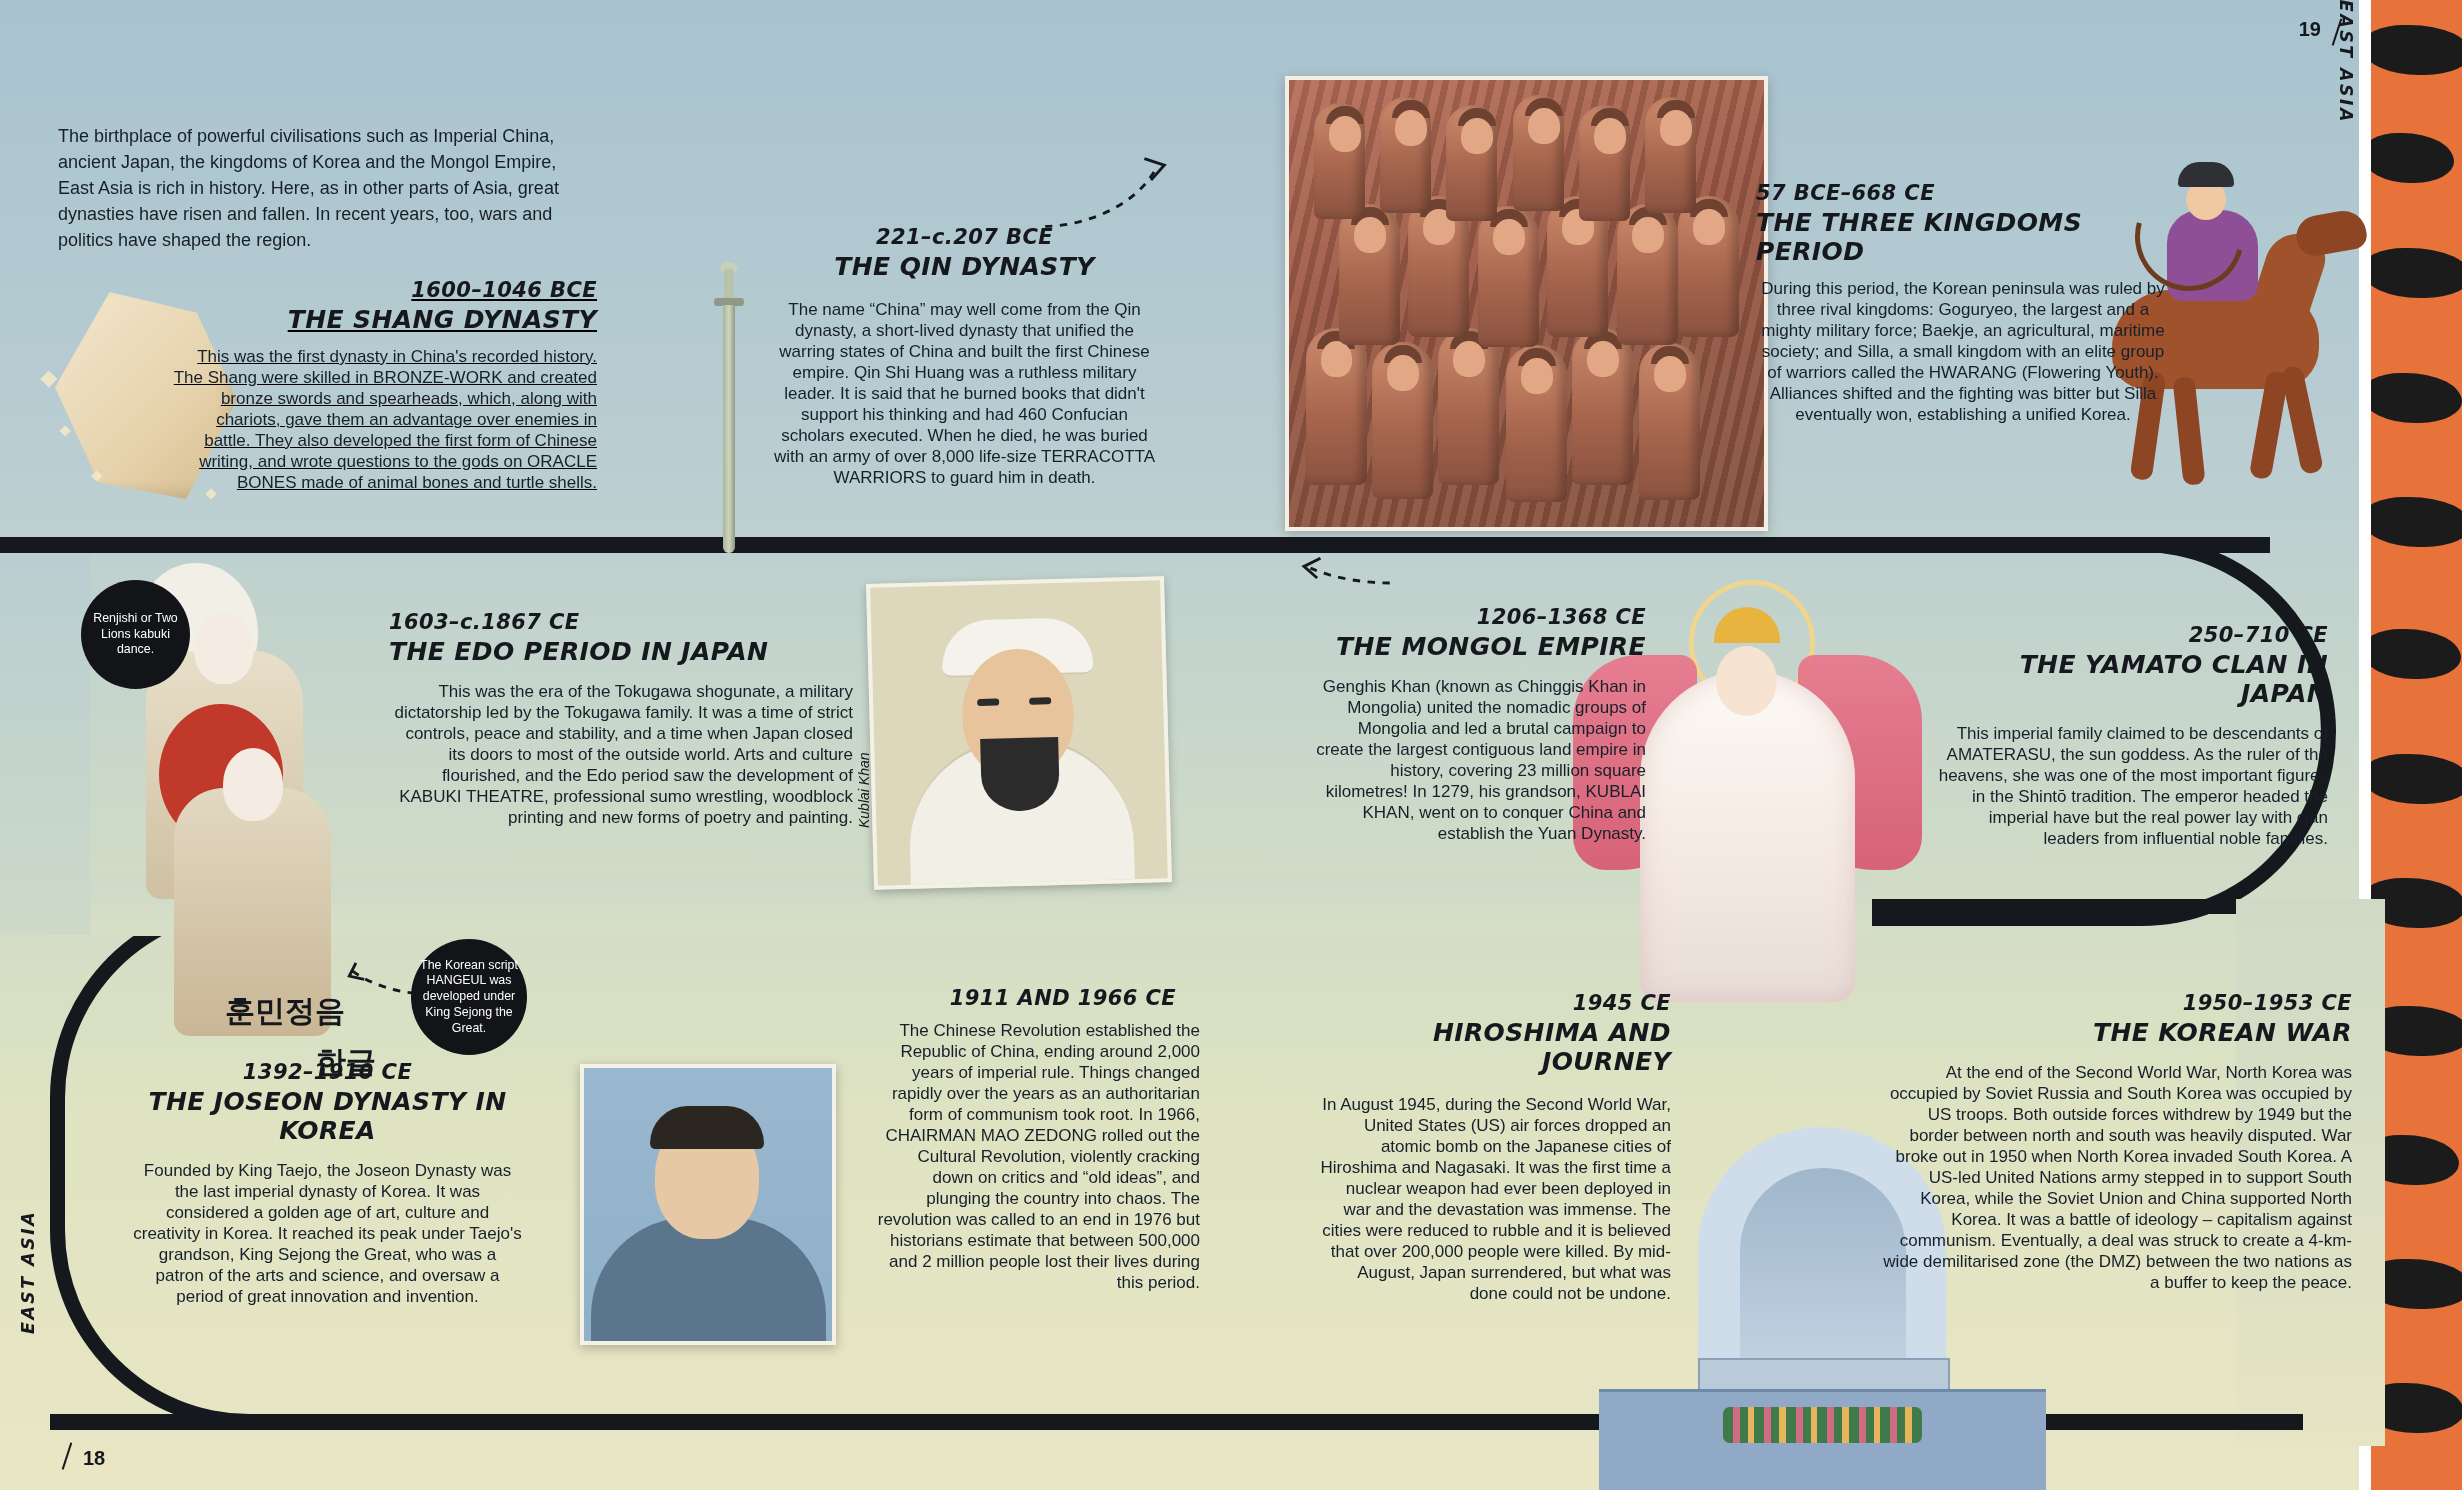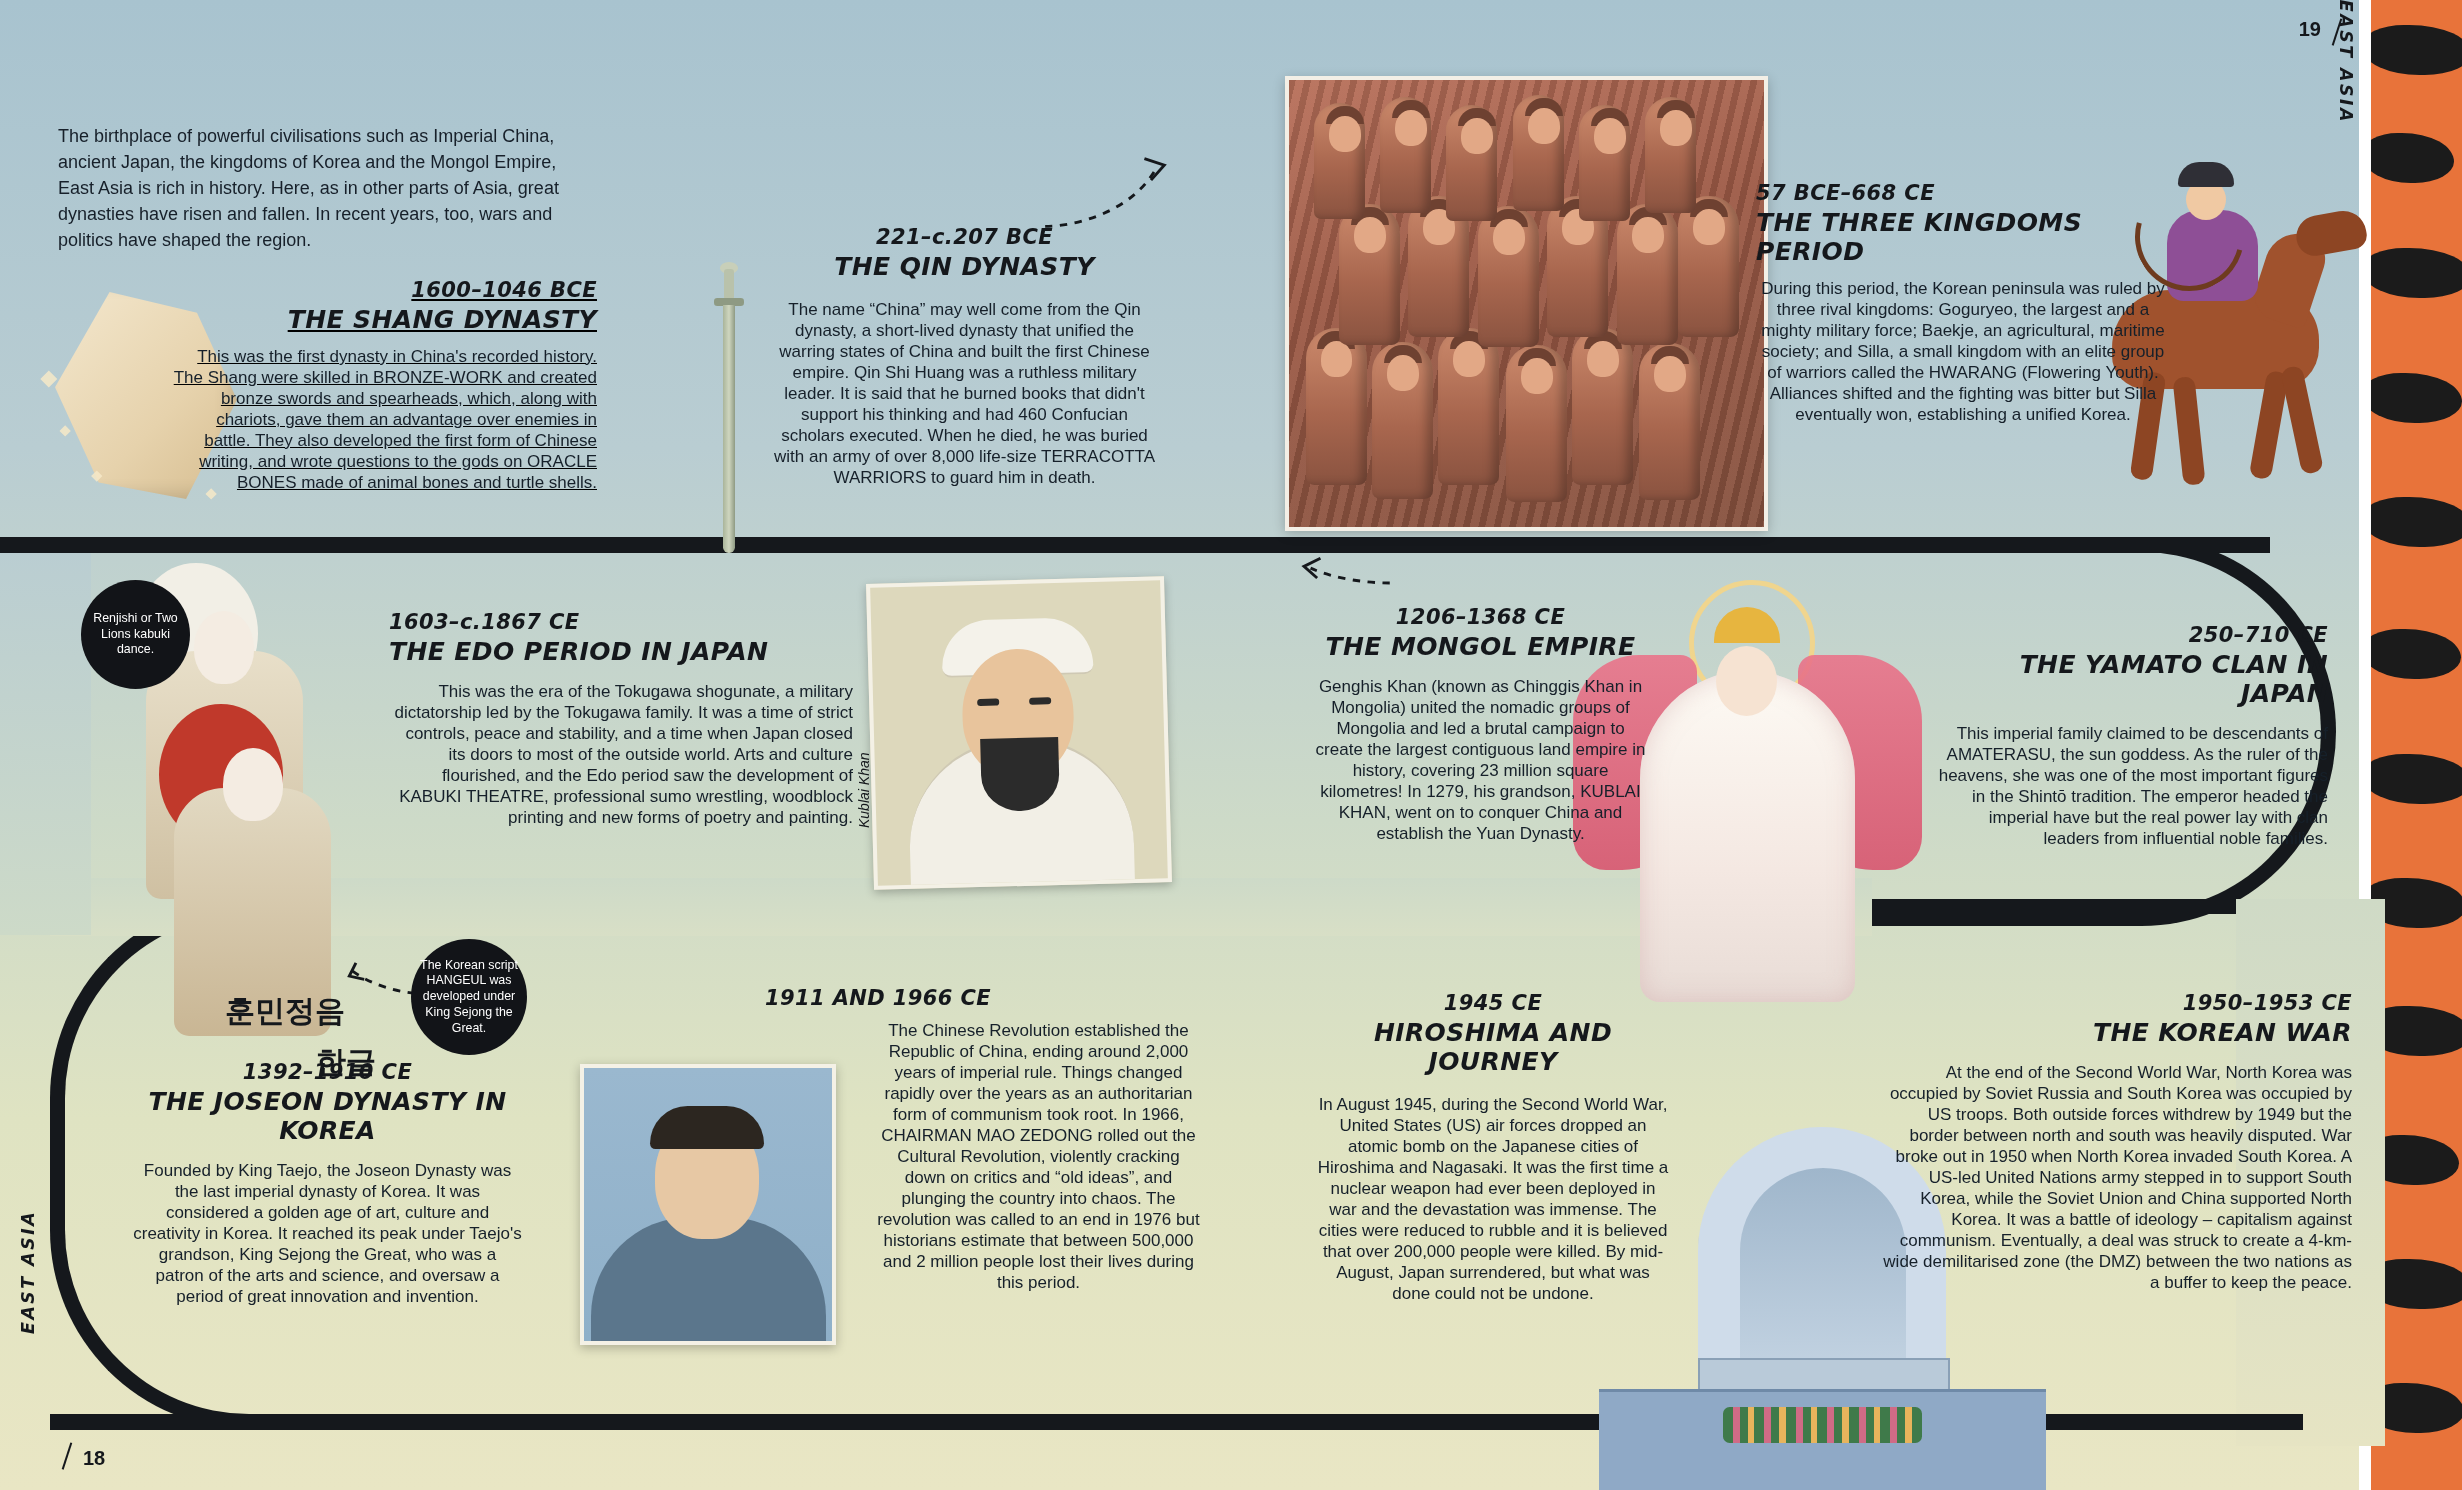--- a/index.html
+++ b/index.html
@@ -110,21 +110,21 @@
     letter-spacing: 0.4px;
     margin: 0 0 11.6px 0;
   }
   .entry .body {
     font-size: 17px;
     line-height: 21px;
     color: #16202a;
   }
   .ta-r { text-align: right; }
   .ta-c { text-align: center; }
-  .ta-l { text-align: center; }
+  .ta-l { text-align: right; }
 
   
   .callout {
     position: absolute;
     border-radius: 50%;
     background: #121418;
     color: #ffffff;
     display: flex;
     align-items: center;
     justify-content: center;

